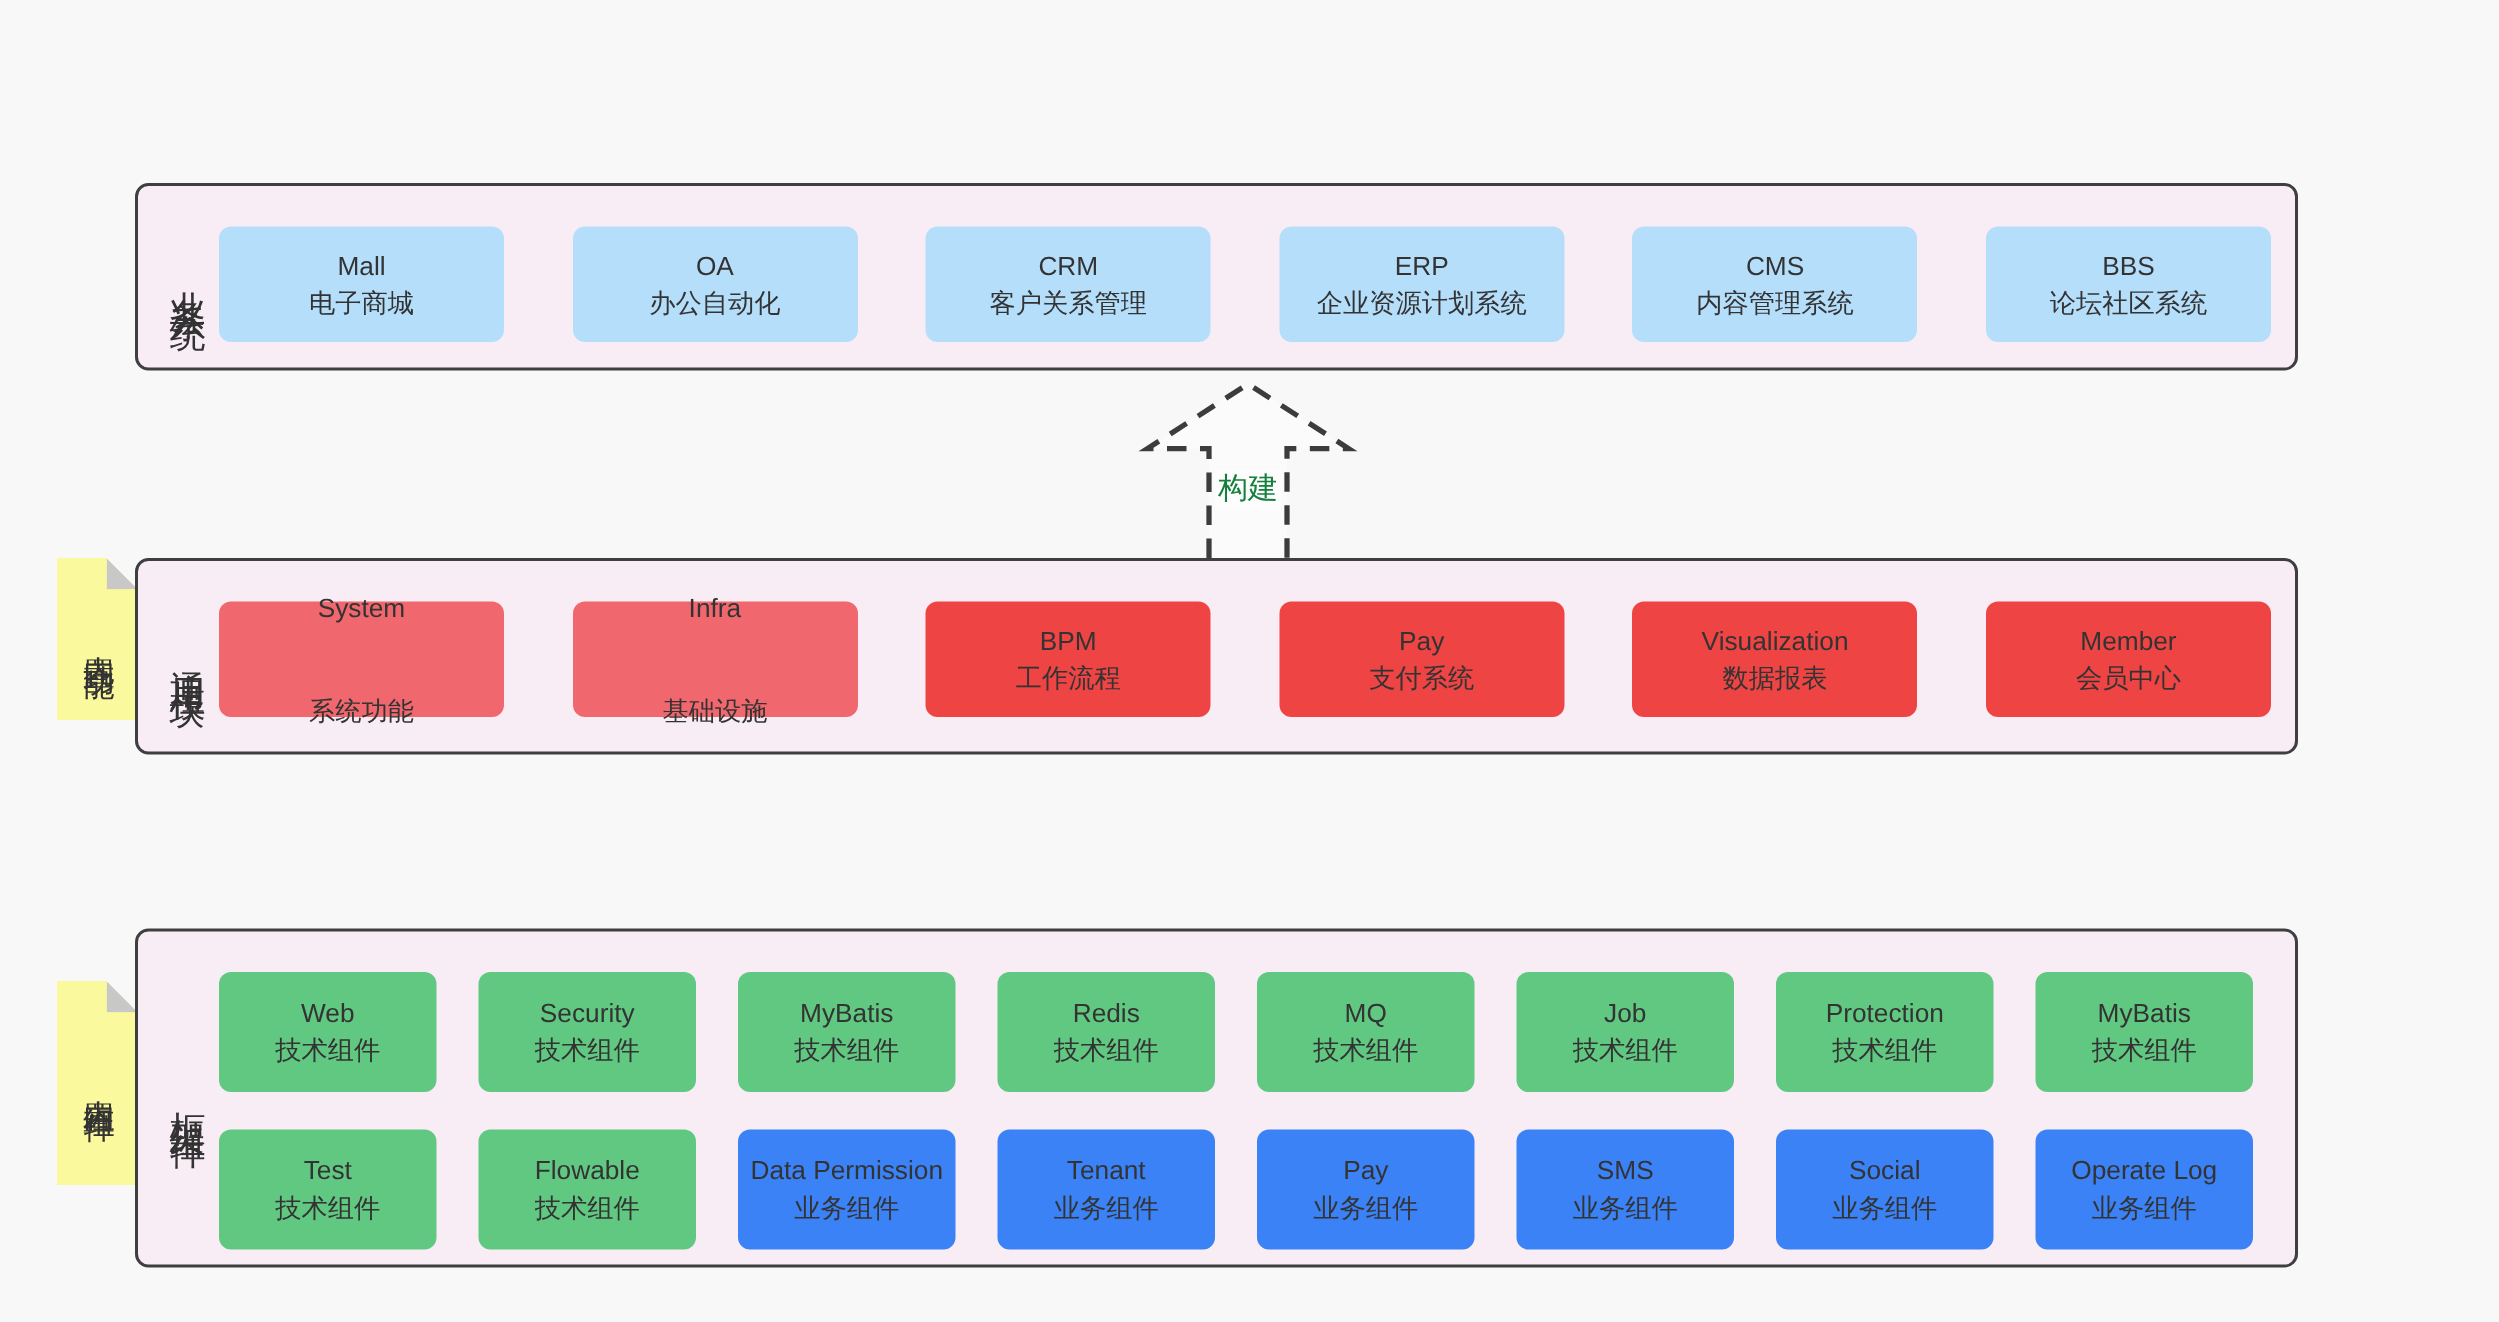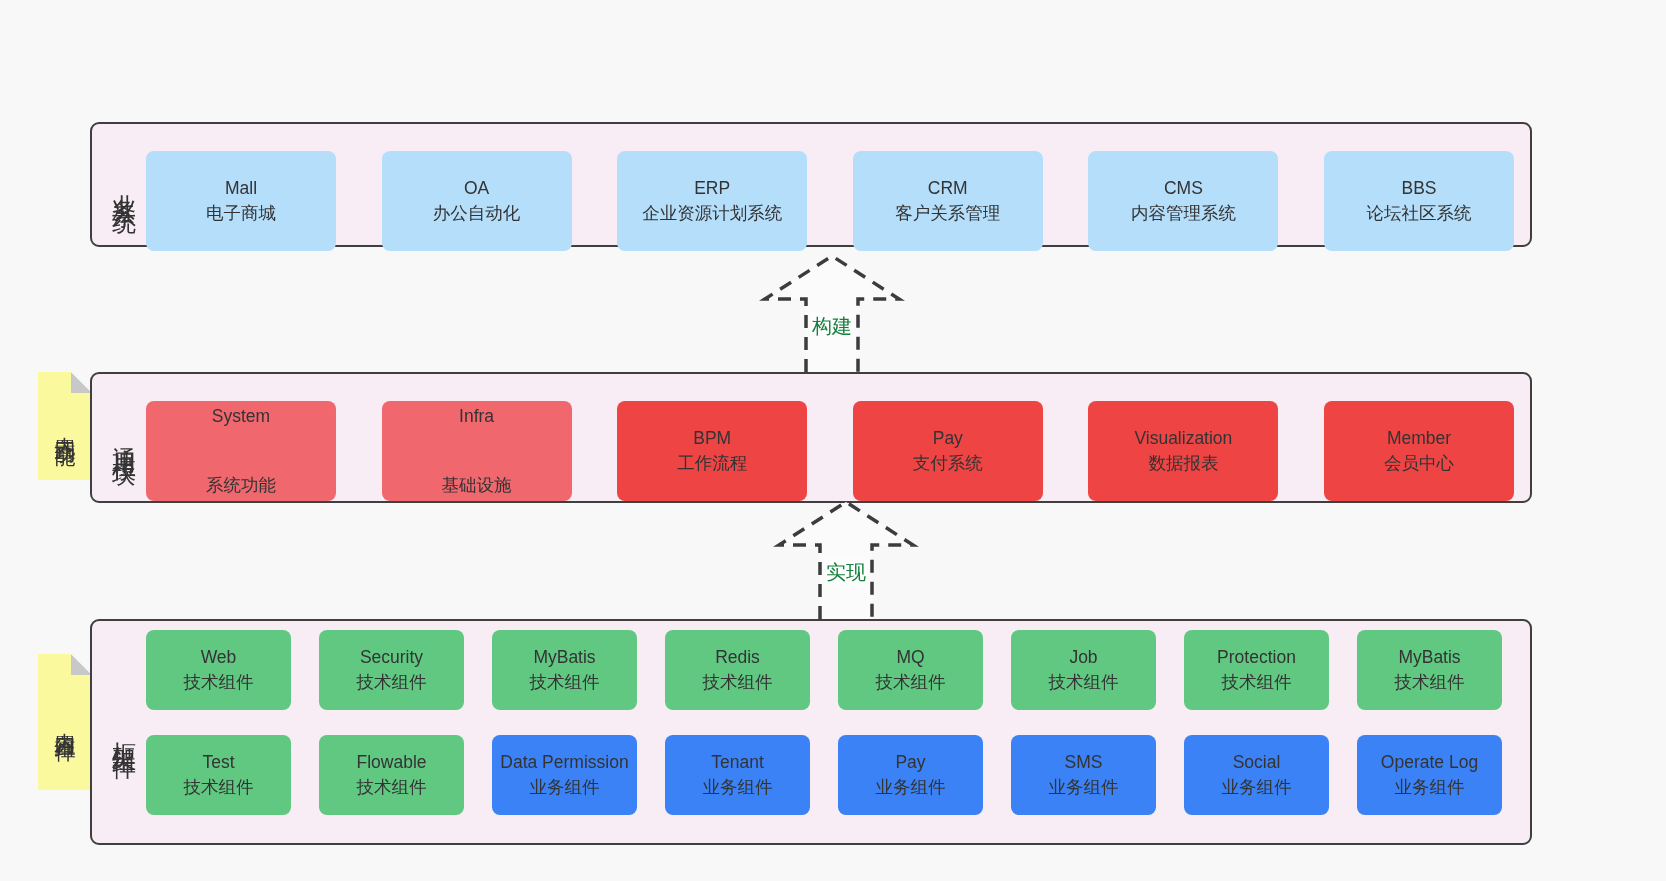--- a/index.html
+++ b/index.html
@@ -30,24 +30,24 @@
 
   .boxes6 {
     position:absolute; left:54px; right:16px; top:27px;
     display:flex; justify-content:space-between;
   }
   .node {
     border-radius:8px;
     display:flex; flex-direction:column; align-items:center; justify-content:center;
     text-align:center; line-height:25px; font-size:17.5px; color:#333;
   }
-  .boxes6 .node { width:190px; height:100px;justify-content:center; }
+  .boxes6 .node { width:190px; height:77px;justify-content:center; }
 
   .grid8 {
-    position:absolute; left:54px; right:28px; top:9px;
+    position:absolute; left:54px; right:28px; top:27px;
     display:grid; grid-template-columns:repeat(8,1fr);
     column-gap:28px; row-gap:25px;
   }
   .grid8 .node { height:80px; padding:0 4px; }
 
   .blue       { background:#b5defb; }
   .red        { background:#f1676e;gap:44px; }
   .pink       { background:#ef4444; }
   .green      { background:#61c882; }
   .lightgreen { background:#3b82f6; }
@@ -101,26 +101,26 @@
     <div class="boxes6">
       <div class="node blue">
         <div>Mall</div>
         <div>电子商城</div>
       </div>
       <div class="node blue">
         <div>OA</div>
         <div>办公自动化</div>
       </div>
       <div class="node blue">
+        <div>CRM</div>
+        <div>客户关系管理</div>
+      </div>
+      <div class="node blue">
         <div>ERP</div>
         <div>企业资源计划系统</div>
-      </div>
-      <div class="node blue">
-        <div>CRM</div>
-        <div>客户关系管理</div>
       </div>
       <div class="node blue">
         <div>CMS</div>
         <div>内容管理系统</div>
       </div>
       <div class="node blue">
         <div>BBS</div>
         <div>论坛社区系统</div>
       </div>
     </div>
@@ -156,26 +156,20 @@
         <div>Visualization</div>
         <div>数据报表</div>
       </div>
       <div class="node pink">
         <div>Member</div>
         <div>会员中心</div>
       </div>
     </div>
   </div>
 
-  <div class="arrow" id="arrow-2">
-    <svg viewBox="0 0 160 121">
-      <path d="M54 121 L54 47 L13 47 L80 4 L147 47 L106 47 L106 121" fill="#fbfbfb" stroke="#3c3c3c" stroke-width="3.5" stroke-dasharray="13 9"></path>
-    </svg>
-    <div class="arrow-label">实现</div>
-  </div>
 
   <div class="layer" id="layer-components">
     <div class="side-label">框架组件</div>
     <div class="grid8">
       <div class="node green">
         <div>Web</div>
         <div>技术组件</div>
       </div>
       <div class="node green">
         <div>Security</div>

